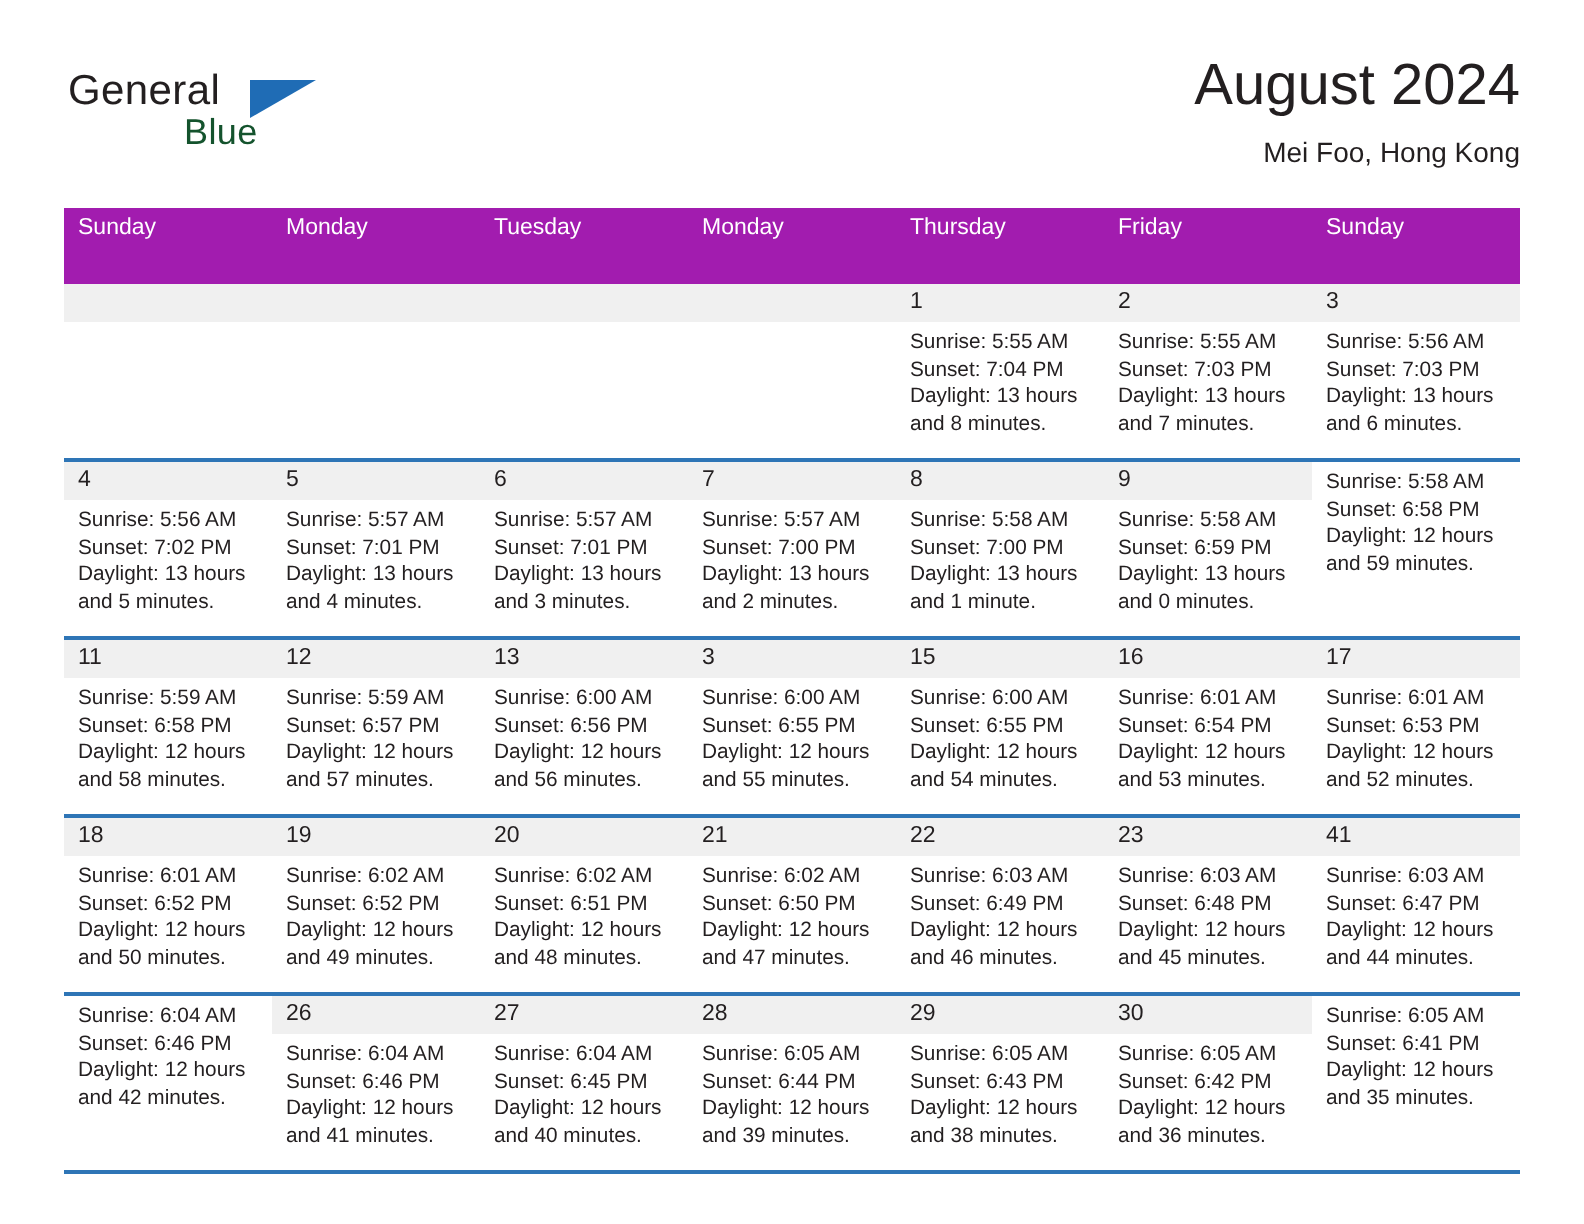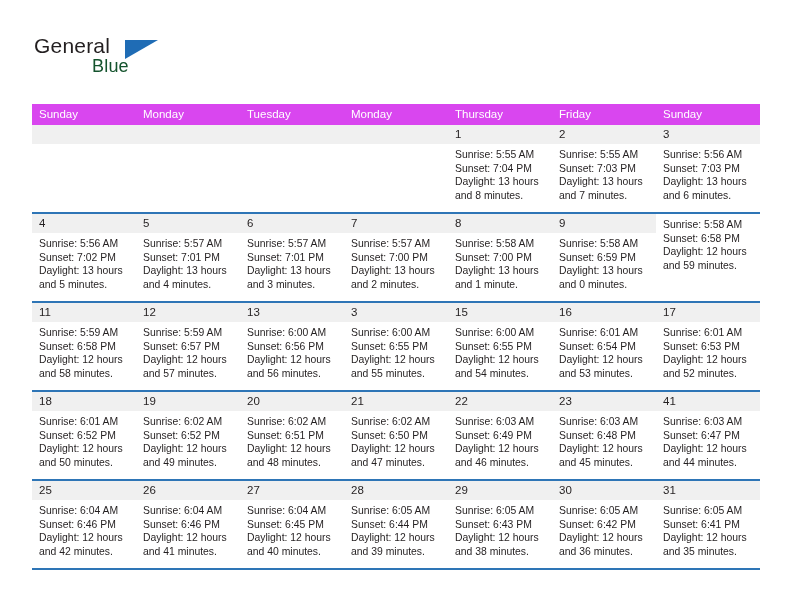--- a/index.html
+++ b/index.html
@@ -88,22 +88,22 @@
 
   
   .calendar {
     position: absolute;
     left: 32px;
     top: 104px;
     width: 728px;
   }
   .dow-row {
     display: flex;
-    background: #d946ef;
-    height: 21px;
+    background: #a21caf;
+    height: 38px;
   }
   .dow {
     flex: 1 1 0;
     color: #ffffff;
     font-size: 11.5px;
     line-height: 21px;
     padding-left: 7px;
     box-sizing: border-box;
     white-space: nowrap;
     overflow: hidden;
@@ -151,20 +151,24 @@
 </head>
 <body>
 
 <div class="page">
 
   <div class="header">
     <div class="logo">
       <span class="logo-general">General</span>
       <span class="logo-tri"></span>
       <span class="logo-blue">Blue</span>
+    </div>
+    <div class="title-block">
+      <h1 class="cal-title">August 2024</h1>
+      <p class="cal-subtitle">Mei Foo, Hong Kong</p>
     </div>
   </div>
 
   <div class="calendar">
     <div class="dow-row">
       <div class="dow">Sunday</div>
       <div class="dow">Monday</div>
       <div class="dow">Tuesday</div>
       <div class="dow">Monday</div>
       <div class="dow">Thursday</div>
@@ -460,23 +464,20 @@
             <div class="cell-body">
               <div class="info-line">Sunrise: 6:03 AM</div>
               <div class="info-line">Sunset: 6:47 PM</div>
               <div class="info-line">Daylight: 12 hours</div>
               <div class="info-line">and 44 minutes.</div>
             </div>
           </div>
         </div>
         <div class="week last">
           <div class="cell">
-            <div class="daynum-band">
-              <div class="daynum">25</div>
-            </div>
             <div class="cell-body">
               <div class="info-line">Sunrise: 6:04 AM</div>
               <div class="info-line">Sunset: 6:46 PM</div>
               <div class="info-line">Daylight: 12 hours</div>
               <div class="info-line">and 42 minutes.</div>
             </div>
           </div>
           <div class="cell">
             <div class="daynum-band">
               <div class="daynum">26</div>
@@ -526,23 +527,20 @@
               <div class="daynum">30</div>
             </div>
             <div class="cell-body">
               <div class="info-line">Sunrise: 6:05 AM</div>
               <div class="info-line">Sunset: 6:42 PM</div>
               <div class="info-line">Daylight: 12 hours</div>
               <div class="info-line">and 36 minutes.</div>
             </div>
           </div>
           <div class="cell">
-            <div class="daynum-band">
-              <div class="daynum">31</div>
-            </div>
             <div class="cell-body">
               <div class="info-line">Sunrise: 6:05 AM</div>
               <div class="info-line">Sunset: 6:41 PM</div>
               <div class="info-line">Daylight: 12 hours</div>
               <div class="info-line">and 35 minutes.</div>
             </div>
           </div>
         </div>
       </div>
   </div>

